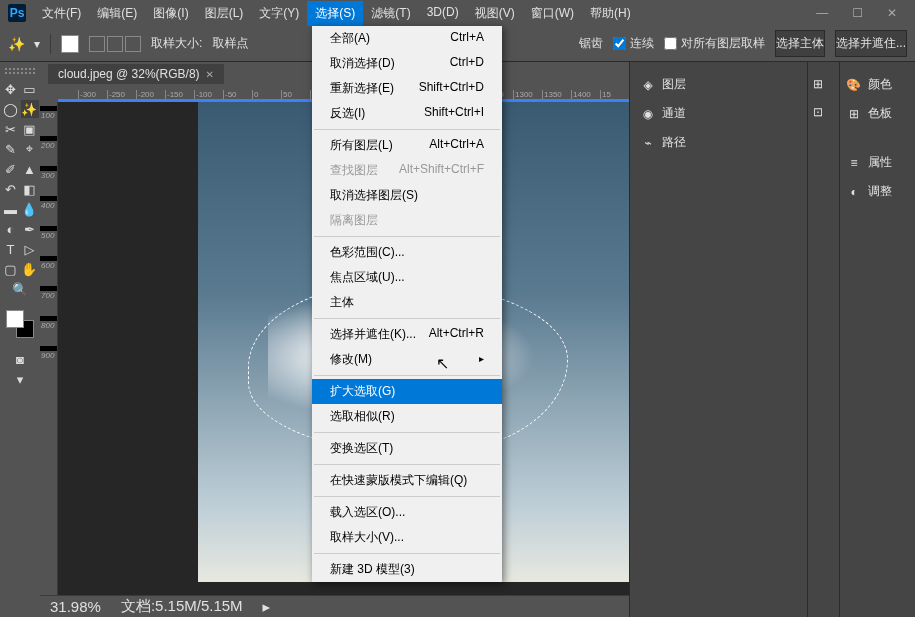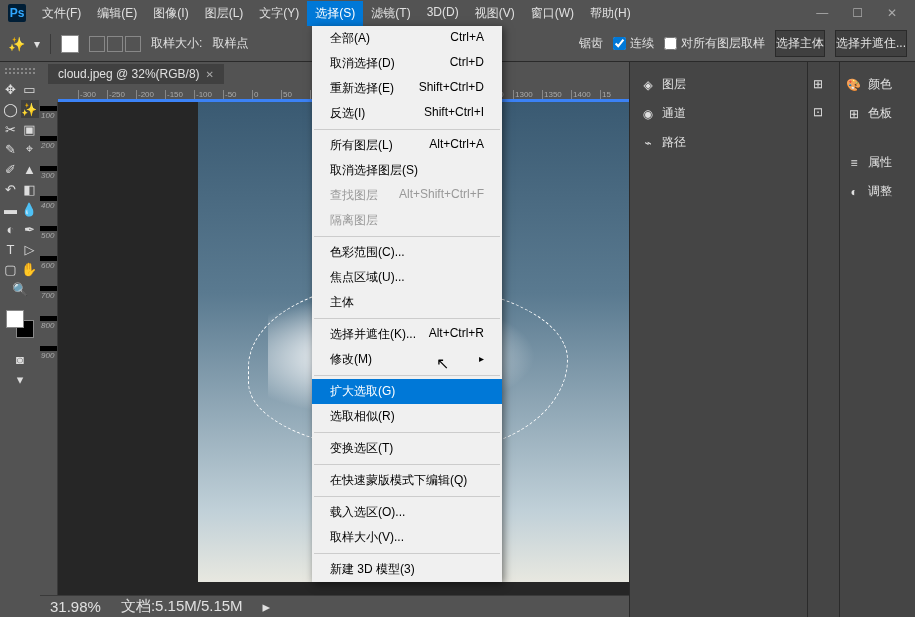--- a/index.html
+++ b/index.html
@@ -284,28 +284,28 @@
     </div>
     <div class="menu-row">
       <span>反选(I)</span>
       <span>Shift+Ctrl+I</span>
     </div>
     <div class="menu-sep"></div>
     <div class="menu-row">
       <span>所有图层(L)</span>
       <span>Alt+Ctrl+A</span>
     </div>
-    <div class="menu-row">
-      <span>取消选择图层(S)</span>
-      <span></span>
-    </div>
     <div class="menu-row disabled">
       <span>查找图层</span>
       <span>Alt+Shift+Ctrl+F</span>
     </div>
+    <div class="menu-row">
+      <span>取消选择图层(S)</span>
+      <span></span>
+    </div>
     <div class="menu-row disabled">
       <span>隔离图层</span>
       <span></span>
     </div>
     <div class="menu-sep"></div>
     <div class="menu-row">
       <span>色彩范围(C)...</span>
       <span></span>
     </div>
     <div class="menu-row">

